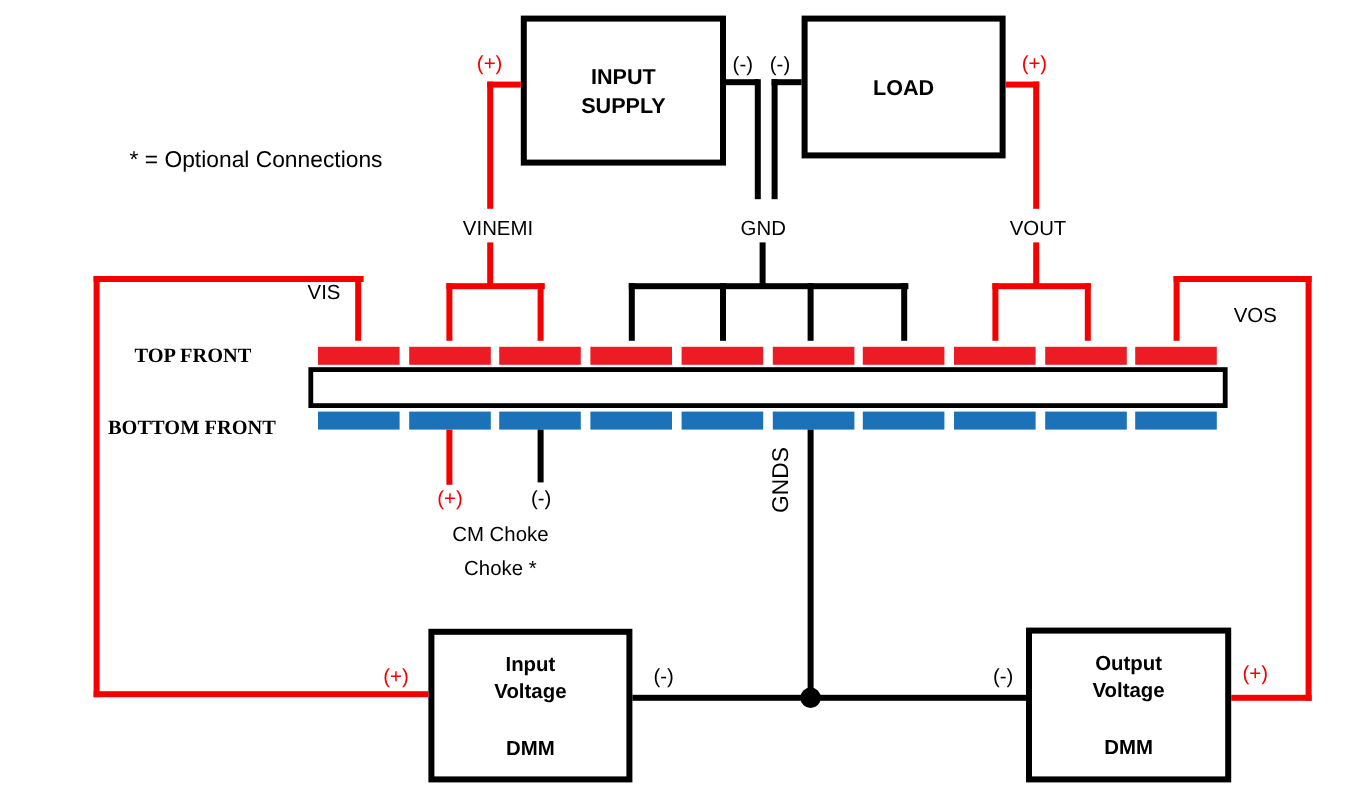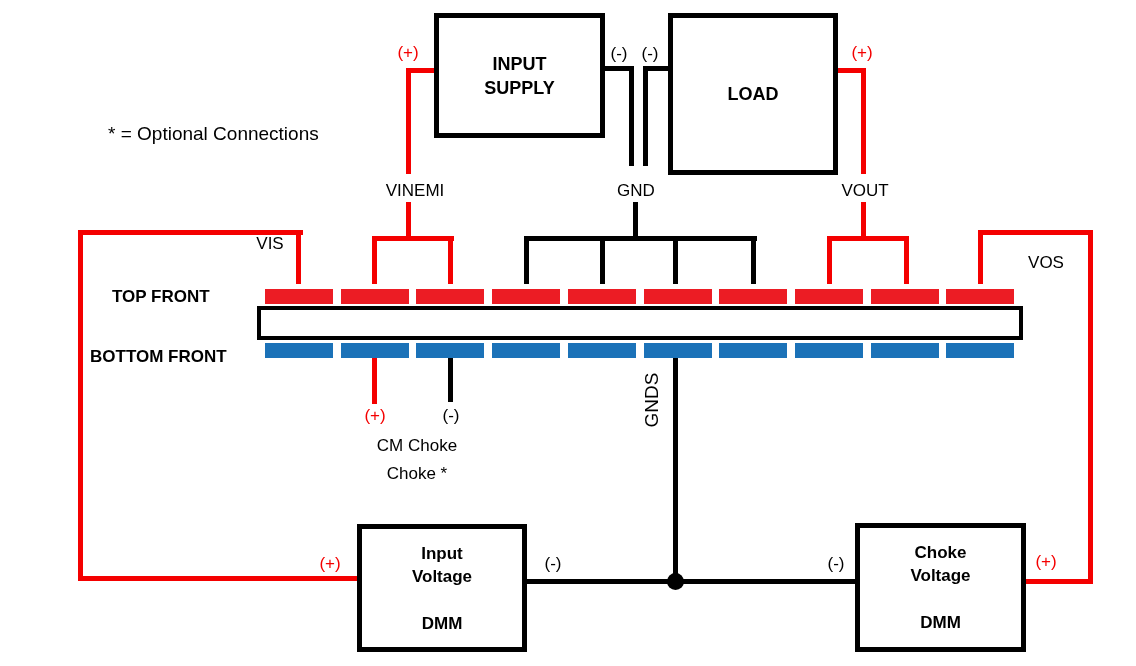--- a/index.html
+++ b/index.html
@@ -17,21 +17,21 @@
   .dmm-box{font-size:17px;line-height:23px;}
   .dmm-gap{height:24px;}
   .wire{position:absolute;}
   .h{height:5px;} .v{width:5px;}
   .wire-red{background:var(--red-wire);}
   .wire-black{background:var(--ink);}
   .lbl{
     position:absolute;font-size:17px;white-space:nowrap;color:var(--ink);
   }
   .ctr{transform:translateX(-50%);}
-  .bold{font-weight:bold;}
+  .bold{font-weight:bold;font-family:Liberation Serif, serif;}
   .red-txt{color:var(--red-wire);}
   .note{font-size:19px;}
   .rot{transform:translate(-50%,-50%) rotate(-90deg);transform-origin:center;font-size:19px;}
   .strip{
     position:absolute;left:257px;top:306px;width:766px;height:34px;
     border:4px solid var(--ink);background:#fff;box-sizing:border-box;
   }
   .pads{position:absolute;left:265px;width:758px;height:15px;}
   #top-pads{top:289px;} #bottom-pads{top:343px;}
   .pad{position:absolute;top:0;width:68px;height:15px;}
@@ -46,32 +46,32 @@
 <body>
 
 <div id="canvas">
 
   <div class="lbl note" style="left:108px;top:123px;">* = Optional Connections</div>
 
   <div class="box" style="left:434px;top:13px;width:171px;height:125px;">
     <div>INPUT</div>
     <div>SUPPLY</div>
   </div>
-  <div class="box" style="left:668px;top:13px;width:170px;height:162px;">
+  <div class="box" style="left:668px;top:13px;width:170px;height:119px;">
     <div>LOAD</div>
   </div>
 
   <div class="box dmm-box" style="left:357px;top:524px;width:170px;height:128px;">
     <div>Input</div>
     <div>Voltage</div>
     <div class="dmm-gap"></div>
     <div>DMM</div>
   </div>
   <div class="box dmm-box" style="left:855px;top:523px;width:171px;height:129px;">
-    <div>Choke</div>
+    <div>Output</div>
     <div>Voltage</div>
     <div class="dmm-gap"></div>
     <div>DMM</div>
   </div>
 
   <div class="strip"></div>
   <div class="pads" id="top-pads">
       <div class="pad pad-red" style="left: 0px;"></div>
       <div class="pad pad-red" style="left: 76px;"></div>
       <div class="pad pad-red" style="left: 151px;"></div>

